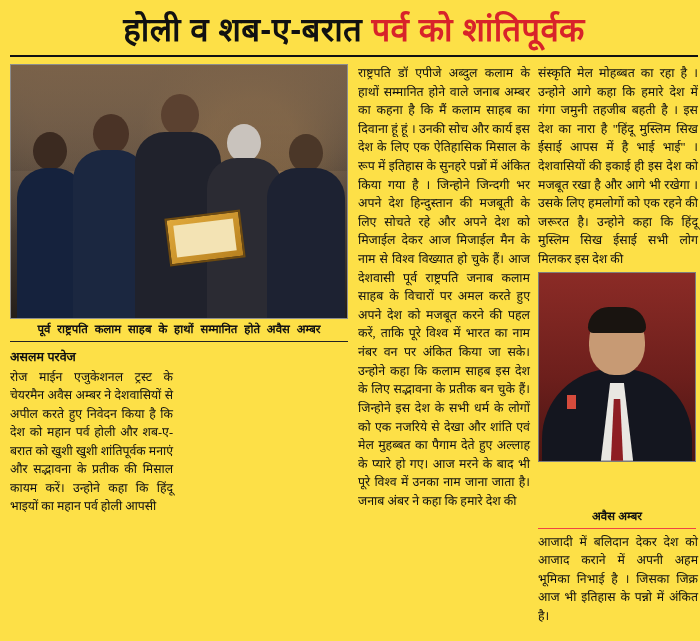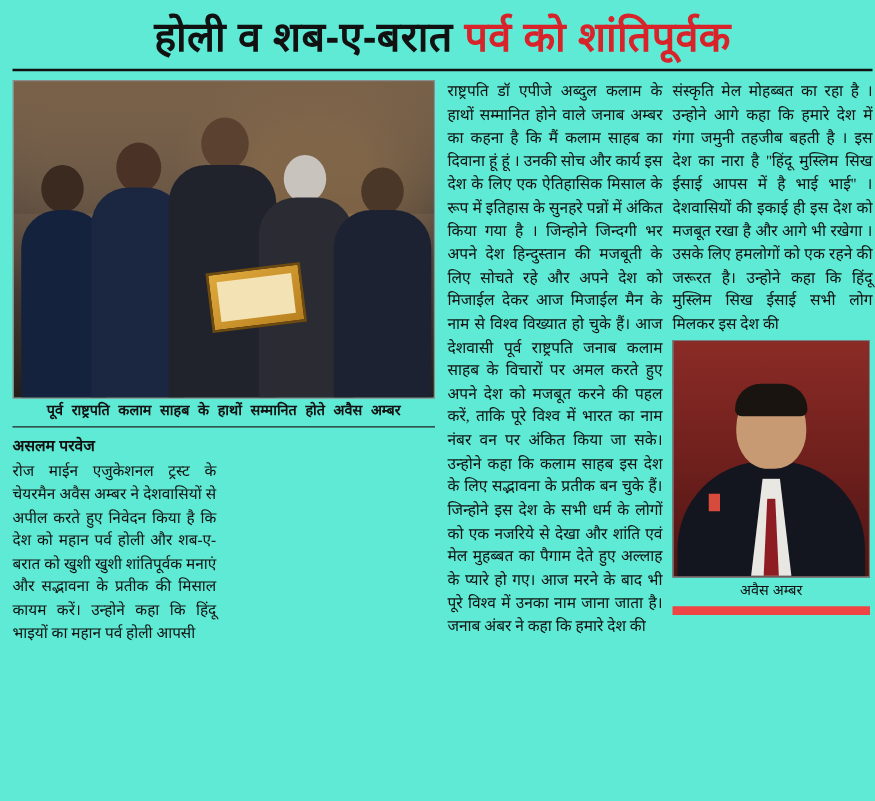--- a/index.html
+++ b/index.html
@@ -12,21 +12,21 @@
     height: 641px;
     background: #ffffff;
     font-family: "Liberation Serif", serif;
     color: #000;
     overflow: hidden;
   }
   .page {
     position: relative;
     width: 700px;
     height: 641px;
-    background: #5eead4;
+    background: #fde047;
     padding: 8px 2px 6px 10px;
   }
 
   
   .headline {
     text-align: center;
     line-height: 1.12;
     padding: 4px 0 6px 0;
     border-bottom: 2px solid #111;
     margin-bottom: 7px;
@@ -196,26 +196,27 @@
     border-radius: 30px 30px 8px 8px;
   }
   .pp-badge {
     position: absolute;
     left: 28px; bottom: 52px;
     width: 9px; height: 14px;
     background: #d64b3c;
   }
   .pp-caption {
     font-family: "Liberation Sans", sans-serif;
-    font-weight: normal;
+    font-weight: bold;
     font-size: 11.5px;
     text-align: center;
     padding: 3px 0 3px 0;
-    border-bottom: 7px solid #ef4444;
+    border-bottom: 1px solid #ef4444;
     width: 158px;
+    margin-top: 43px;
   }
   .right-after {
     margin-top: 4px;
     font-size: 12.3px;
     line-height: 1.5;
     text-align: justify;
   }
   p { margin: 0 0 3px 0; }
 </style>
 </head>
@@ -271,16 +272,17 @@
         <div class="pp-bg"></div>
         <div class="pp-shoulders"></div>
         <div class="pp-shirt"></div>
         <div class="pp-tie"></div>
         <div class="pp-head"></div>
         <div class="pp-hair"></div>
         <div class="pp-badge"></div>
       </div>
       <div class="pp-caption">अवैस अम्बर</div>
 
+      <div class="right-after">आजादी में बलिदान देकर देश को आजाद कराने में अपनी अहम भूमिका निभाई है । जिसका जिक्र आज भी इतिहास के पन्नो में अंकित है।</div>
     </div>
 
   </div>
 </div>
 
 </body></html>

